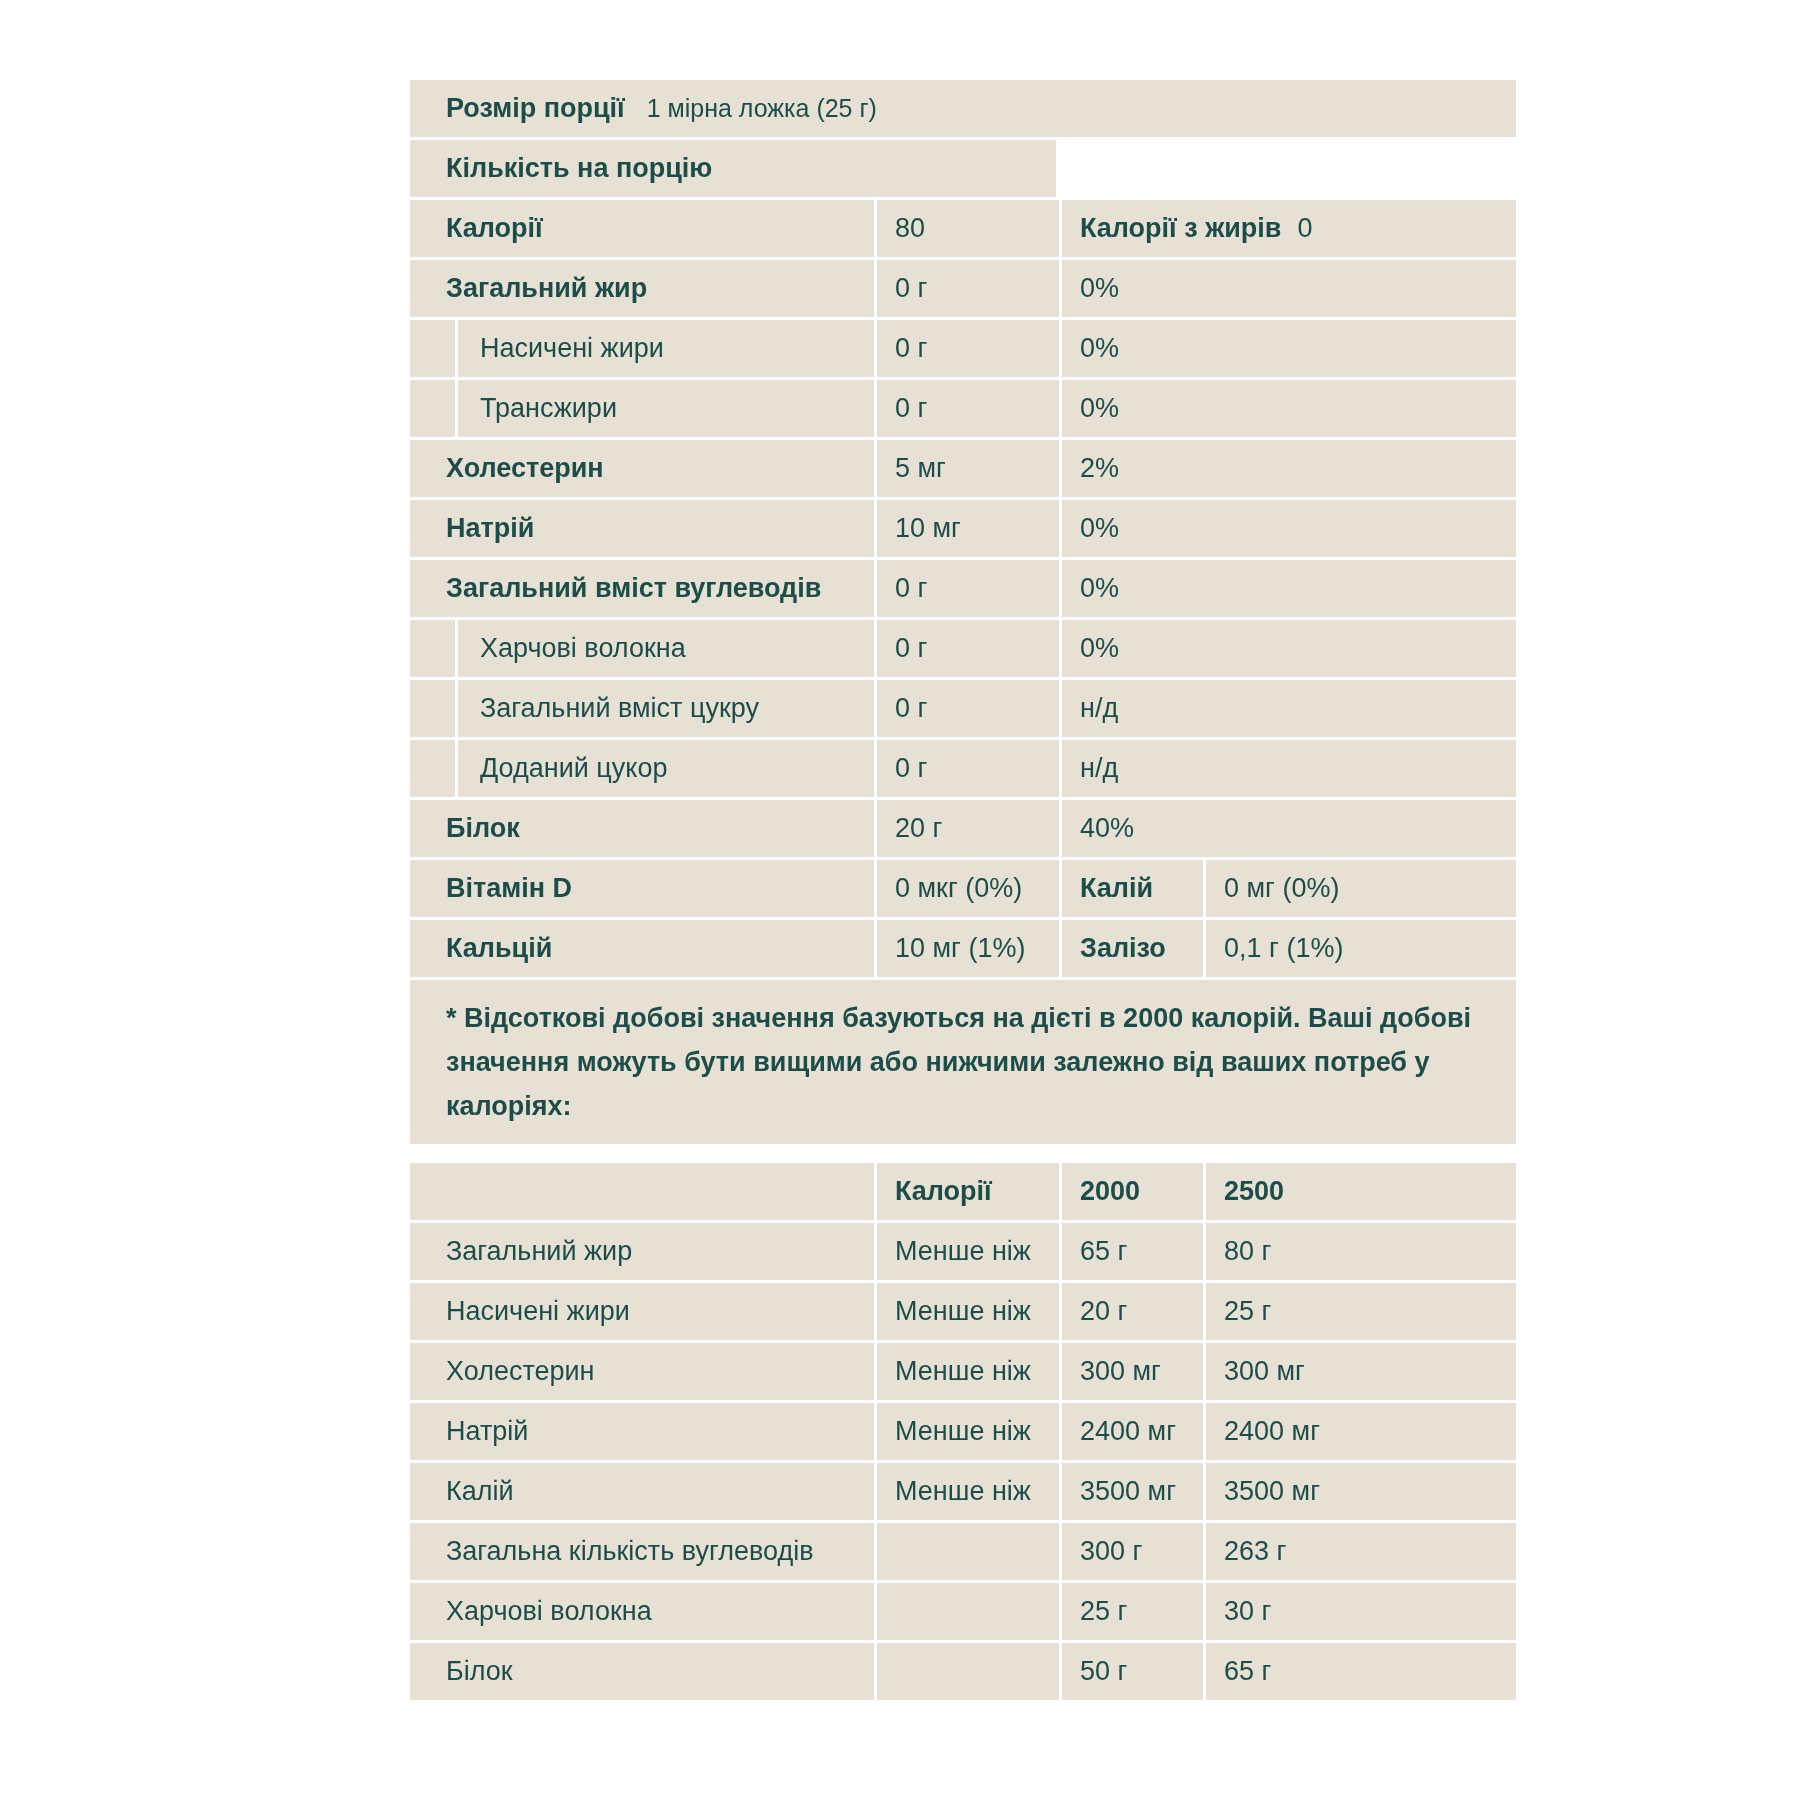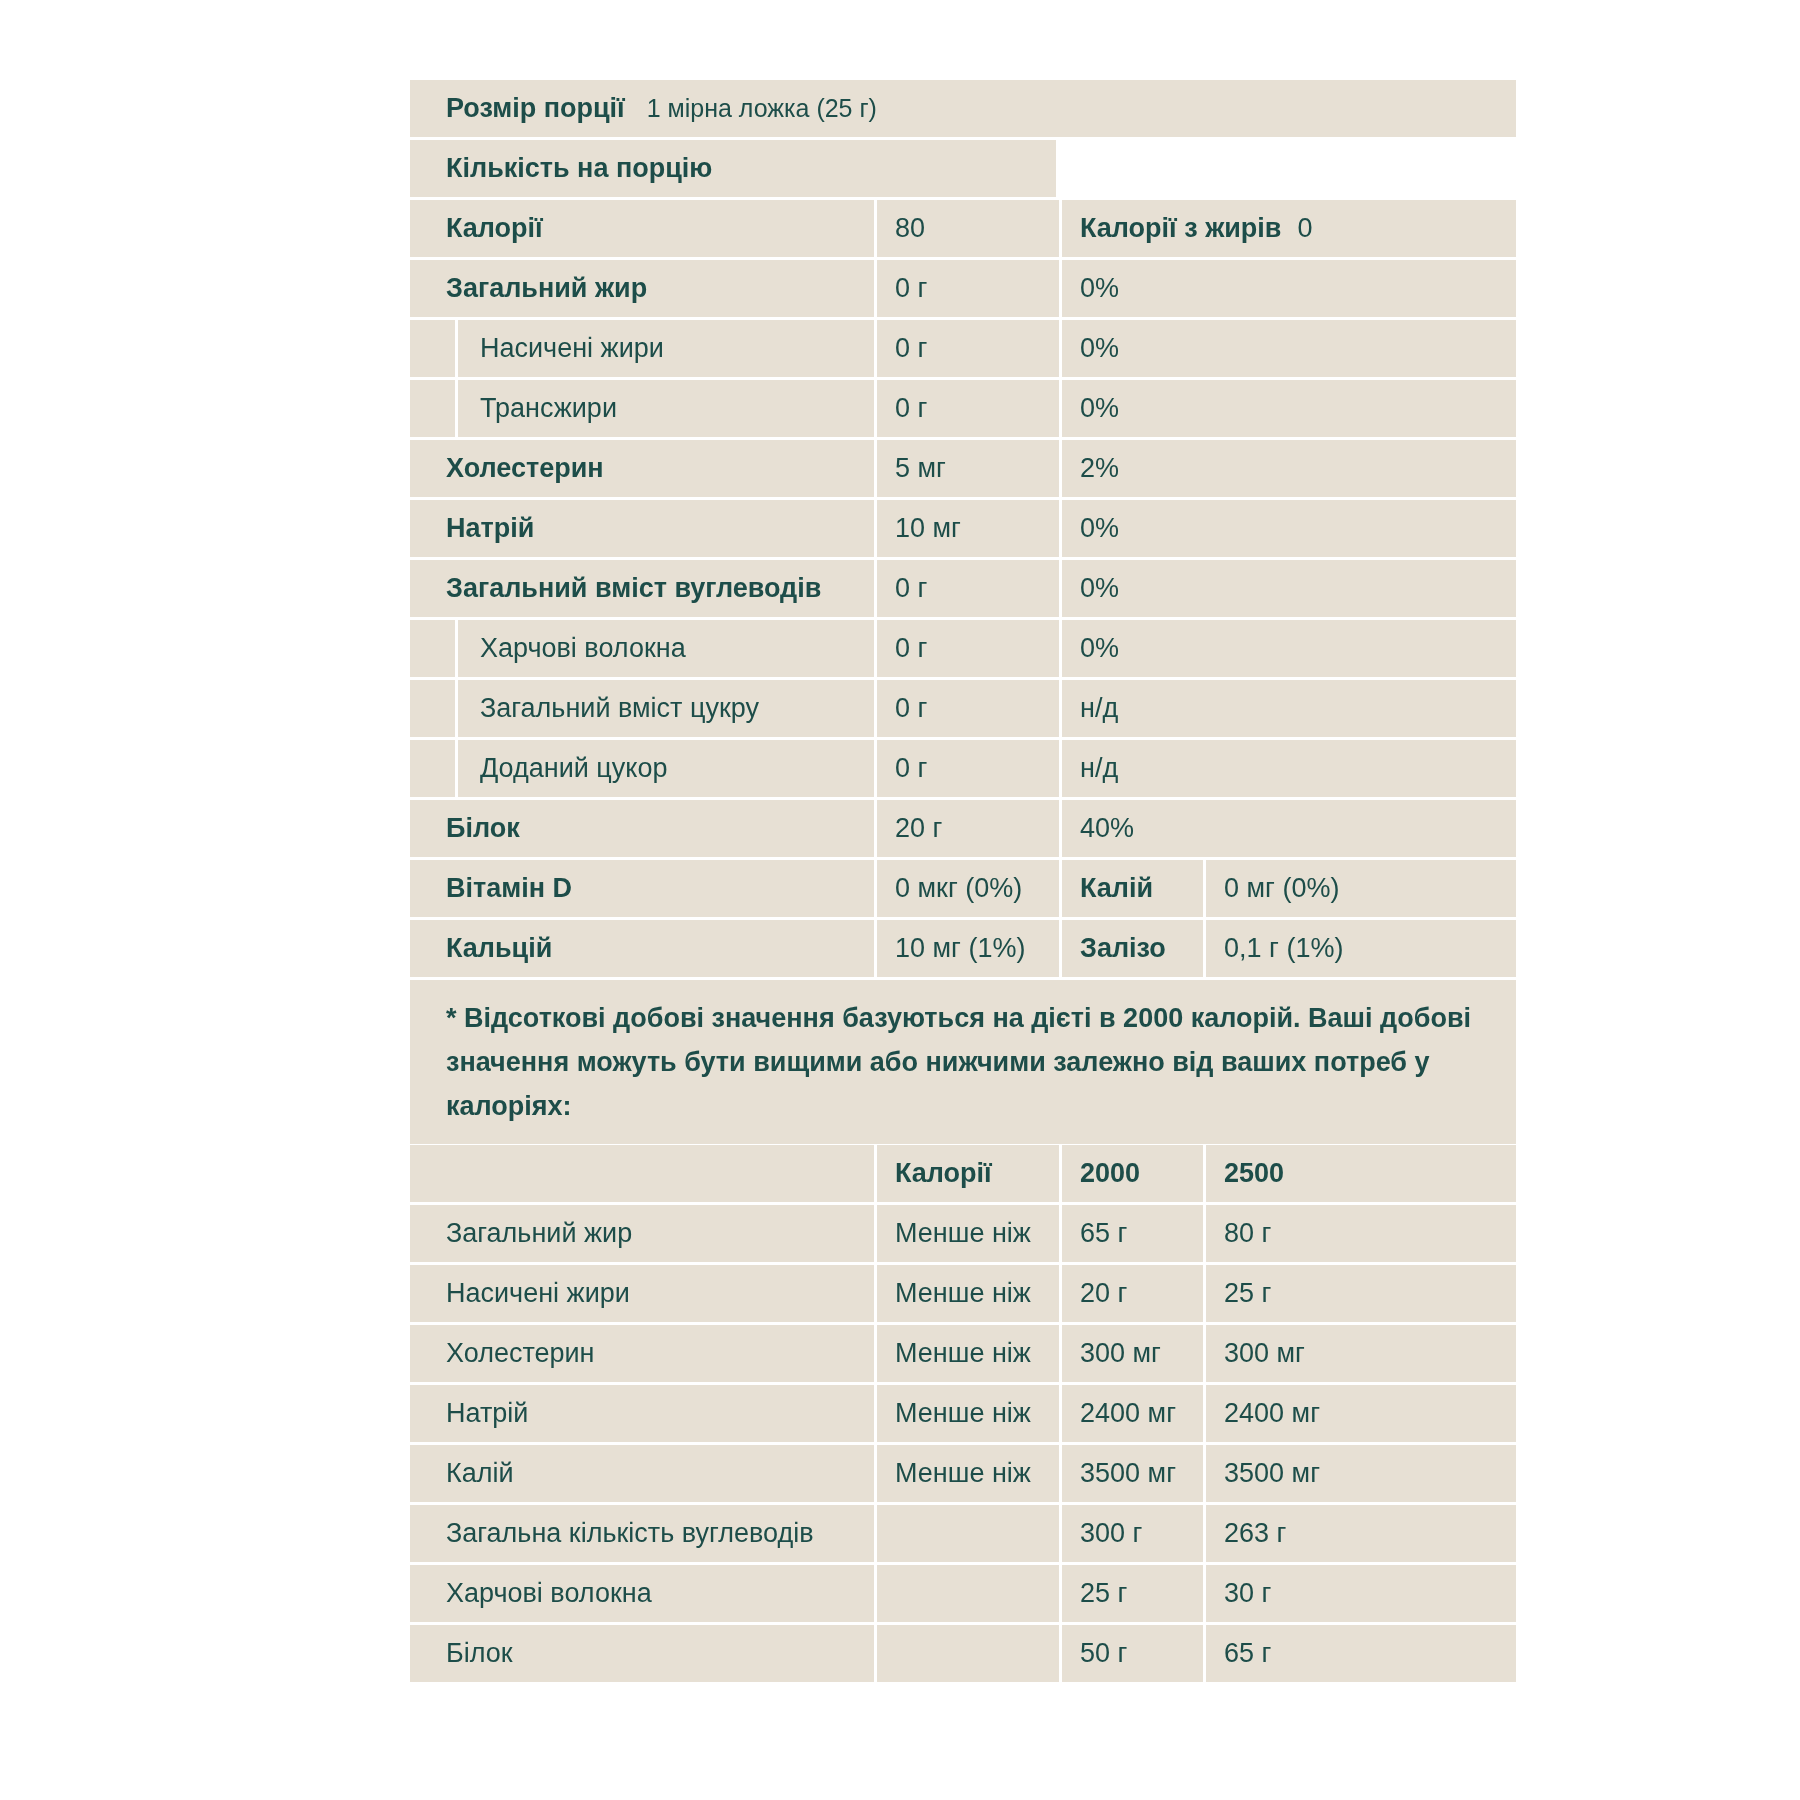--- a/index.html
+++ b/index.html
@@ -31,21 +31,21 @@
   .cell.empty{padding-left:0;}
   .b{font-weight:bold;}
   .serving-val{font-size:25px;margin-left:22px;}
   .fatcal-val{margin-left:16px;}
   .sep{white-space:pre;}
   .footnote{
     background:#e7e0d4;
     padding:16px 36px;
     box-sizing:border-box;
     font-size:27px;font-weight:bold;line-height:44px;
-    margin-bottom:1px;
+    margin-bottom:19px;
     overflow-wrap:anywhere;
   }
 </style>
 </head>
 <body>
 
 <div class="nft">
 
   <div class="row row-full">
     <div class="cell first">

